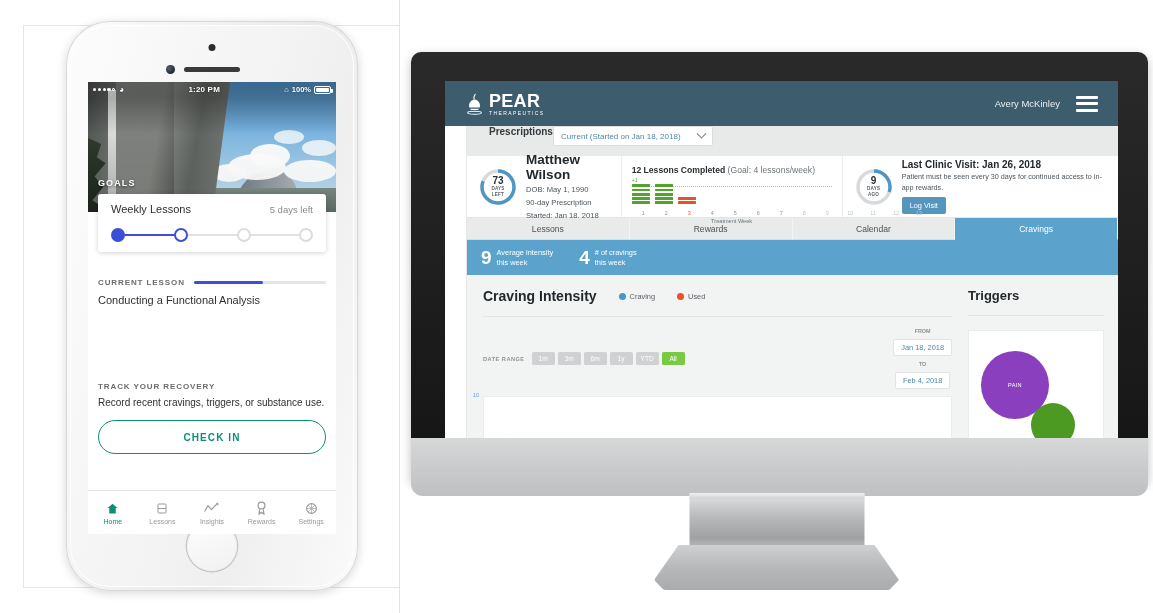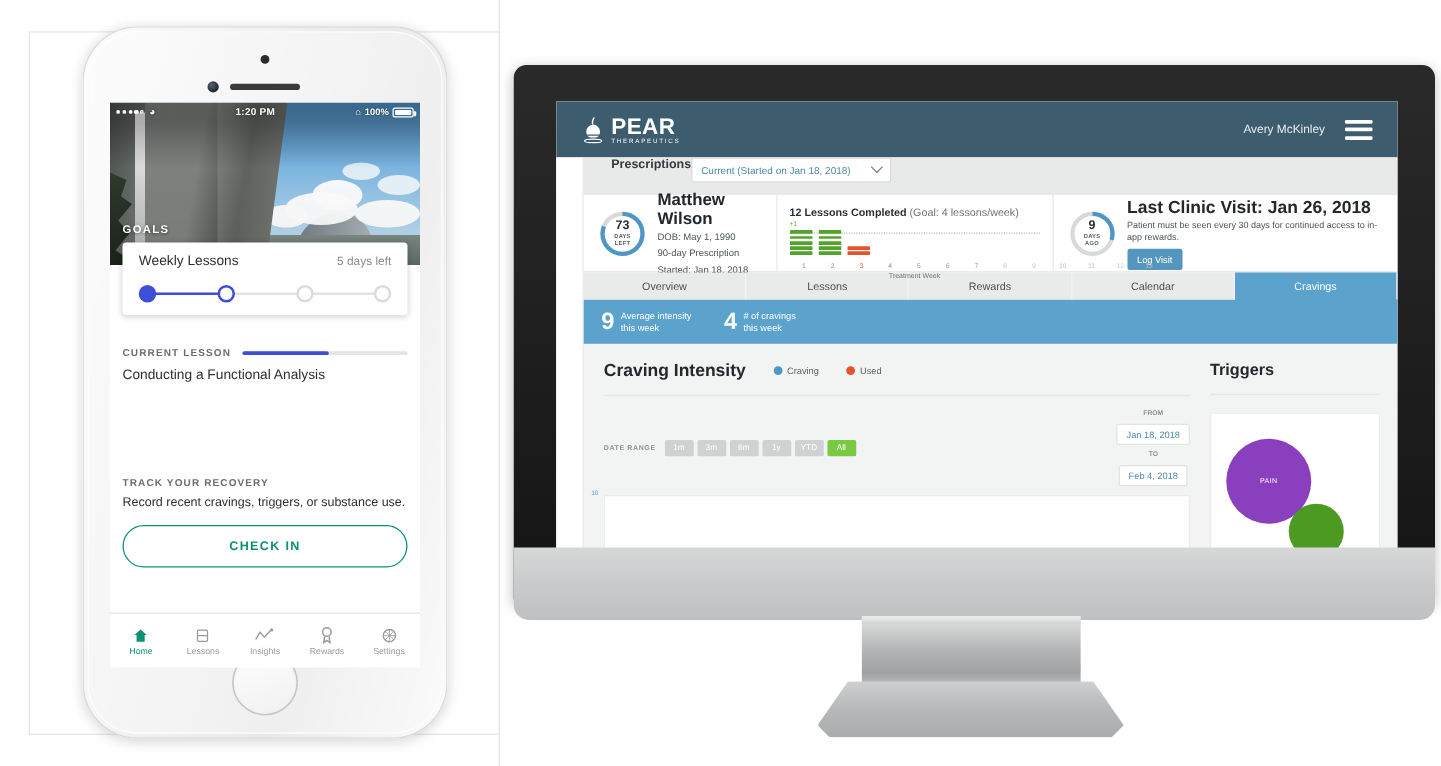--- a/index.html
+++ b/index.html
@@ -255,21 +255,21 @@
   .lbars { position:absolute; left:0; bottom:4px; display:flex; gap:5px; align-items:flex-end; }
   .lbar { width:18px; display:flex; flex-direction:column-reverse; gap:1.4px; }
   .lseg { height:2.8px; background:#52a22b; border-radius:.5px; display:block; }
   .lseg.used { background:#e8522a; }
   .laxis { position:absolute; left:0; bottom:-8px; display:flex; }
   .laxis span { width:23px; text-align:center; font-size:5.4px; color:#8d9296; }
   .laxis span.hl { color:#e8522a; }
   .laxis span.dim { color:#c0c4c6; }
   .lxlabel { position:absolute; left:0; right:0; bottom:-16px; text-align:center; font-size:5.6px; color:#6d7479; }
 
-  .visit-title { font-size:14px; font-weight:bold; color:#22282c; }
+  .visit-title { font-size:10px; font-weight:bold; color:#22282c; }
   .visit-desc { font-size:7.2px; color:#4d555a; line-height:1.42; margin-top:2px; }
   .btn-visit {
     margin-top:4px; background:#5496bd; color:#fff; border:none; border-radius:2px;
     font-size:7.4px; padding:4px 8px; font-family:"Liberation Sans", sans-serif; cursor:pointer;
   }
 
   .tabs { height:22px; display:flex; background:#f2f3f3; }
   .ftab {
     flex:1; background:#e9eaea; border-right:1px solid #f2f3f3; border-bottom:1px solid #dcdddd;
     display:flex; align-items:center; justify-content:center;
@@ -575,21 +575,20 @@
                 <div class="pinfo">
                   <div class="visit-title">Last Clinic Visit: Jan 26, 2018</div>
                   <div class="visit-desc">Patient must be seen every 30 days for continued access to in-app rewards.</div>
                   <button class="btn-visit">Log Visit</button>
                 </div>
               </div>
 
             </div>
 
             <div class="tabs">
-              <div class="ftab">Overview</div>
               <div class="ftab">Lessons</div>
               <div class="ftab">Rewards</div>
               <div class="ftab">Calendar</div>
               <div class="ftab active">Cravings</div>
             </div>
 
             <div class="stats">
               <div class="stat">
                 <div class="sn">9</div>
                 <div class="st">

